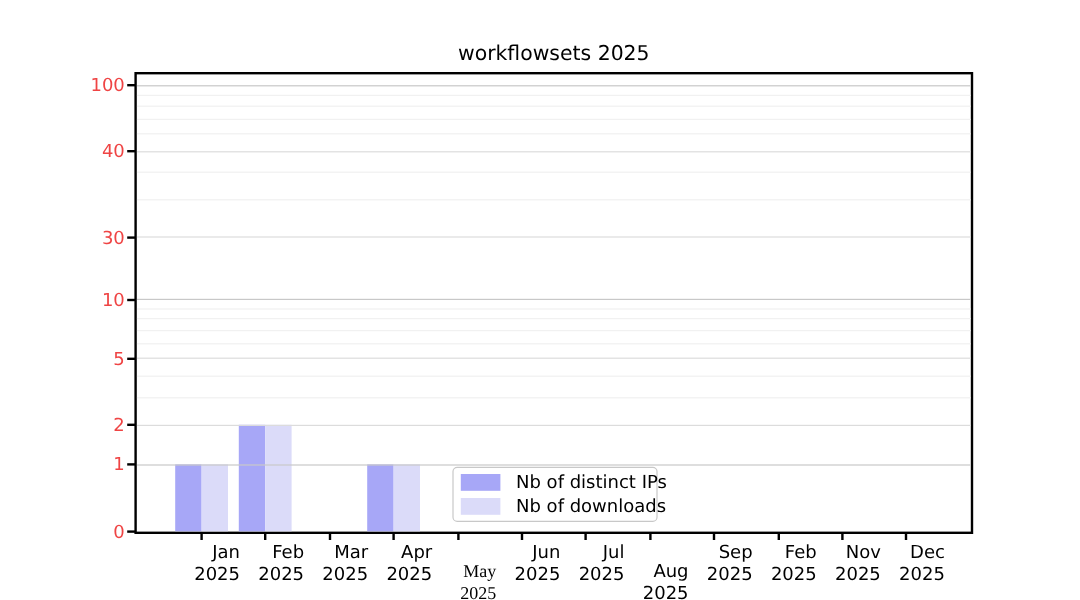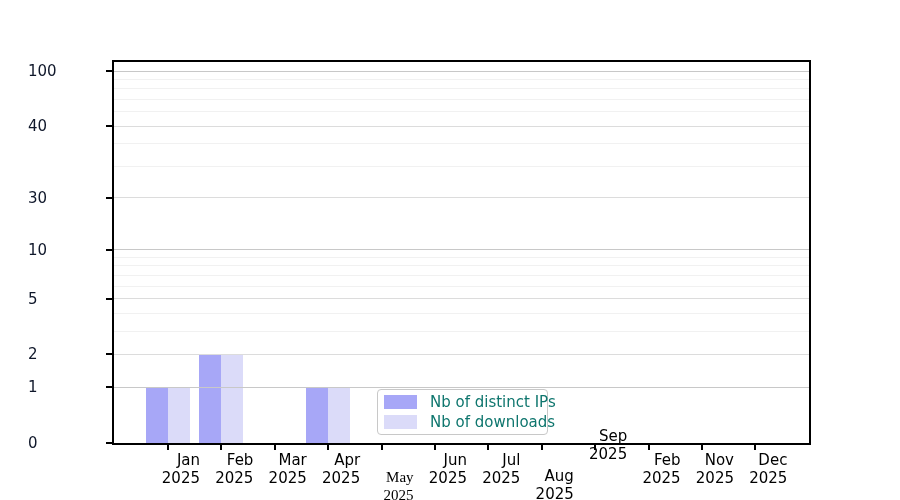--- a/index.html
+++ b/index.html
@@ -37,21 +37,21 @@
     position:absolute;
   }
   .y-tick{
     position:absolute;width:7px;height:2px;background:#000;
   }
   .x-tick{
     position:absolute;width:2px;height:5px;background:#000;
   }
   .y-tick-label{
     position:absolute;left:0;width:104px;height:18px;
-    line-height:18px;text-align:left;font-size:15px;color:#0f172a;padding-left:28px;
+    line-height:18px;text-align:right;font-size:15px;color:#ef4444;
   }
   .x-tick-label{
     position:absolute;width:64px;
     text-align:right;font-size:15px;line-height:18px;color:#000;
   }
   #legend{
     position:absolute;
     left:377px;top:389px;width:171px;height:46px;
     background:rgba(255,255,255,0.85);
     border:1px solid #c8c8c8;
@@ -61,27 +61,28 @@
     padding:2px 6px;
     z-index:30;
   }
   .legend-item{
     display:flex;align-items:center;
   }
   .legend-swatch{
     width:33px;height:14px;margin-right:13px;flex:0 0 auto;
   }
   .legend-label{
-    font-size:15px;color:#0f766e;white-space:nowrap;
+    font-size:15px;color:#000000;white-space:nowrap;
   }
 </style>
 </head>
 <body>
 
 <div id="figure">
+  <div id="chart-title">workflowsets 2025</div>
 
   <div id="plot-area">
     <div id="plot-inner">
         <div class="gridline" style="top: 268.765px; background: rgb(241, 241, 241);"></div>
         <div class="gridline" style="top: 250.779px; background: rgb(241, 241, 241);"></div>
         <div class="gridline" style="top: 223.66px; background: rgb(241, 241, 241);"></div>
         <div class="gridline" style="top: 212.897px; background: rgb(241, 241, 241);"></div>
         <div class="gridline" style="top: 203.404px; background: rgb(241, 241, 241);"></div>
         <div class="gridline" style="top: 194.912px; background: rgb(241, 241, 241);"></div>
         <div class="gridline" style="top: 103.721px; background: rgb(241, 241, 241);"></div>
@@ -157,21 +158,21 @@
       <div class="x-tick-label" style="left: 456.4px; top: 451px;">
         <div>Jul</div>
         <div>2025</div>
       </div>
       <div class="x-tick" style="left: 540.8px; top: 445px;"></div>
       <div class="x-tick-label" style="left: 509.8px; top: 451px; margin-top: 16px;">
         <div>Aug</div>
         <div>2025</div>
       </div>
       <div class="x-tick" style="left: 594.2px; top: 445px;"></div>
-      <div class="x-tick-label" style="left: 563.2px; top: 427px;">
+      <div class="x-tick-label" style="left: 563.2px; top: 451px;">
         <div>Sep</div>
         <div>2025</div>
       </div>
       <div class="x-tick" style="left: 647.6px; top: 445px;"></div>
       <div class="x-tick-label" style="left: 616.6px; top: 451px;">
         <div>Feb</div>
         <div>2025</div>
       </div>
       <div class="x-tick" style="left: 701px; top: 445px;"></div>
       <div class="x-tick-label" style="left: 670px; top: 451px;">

